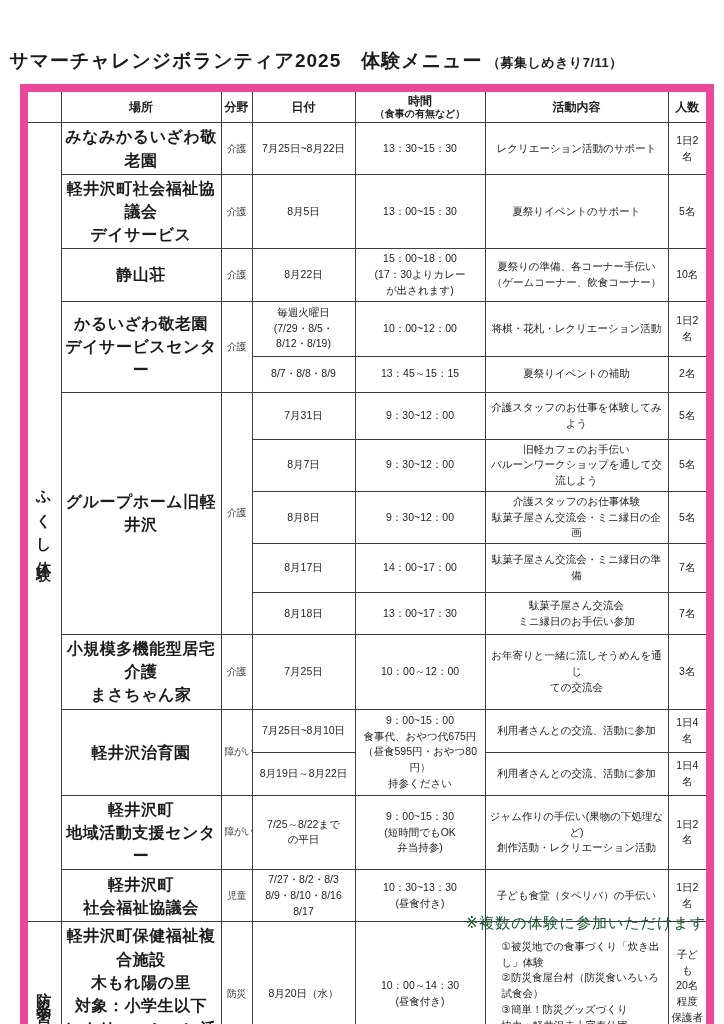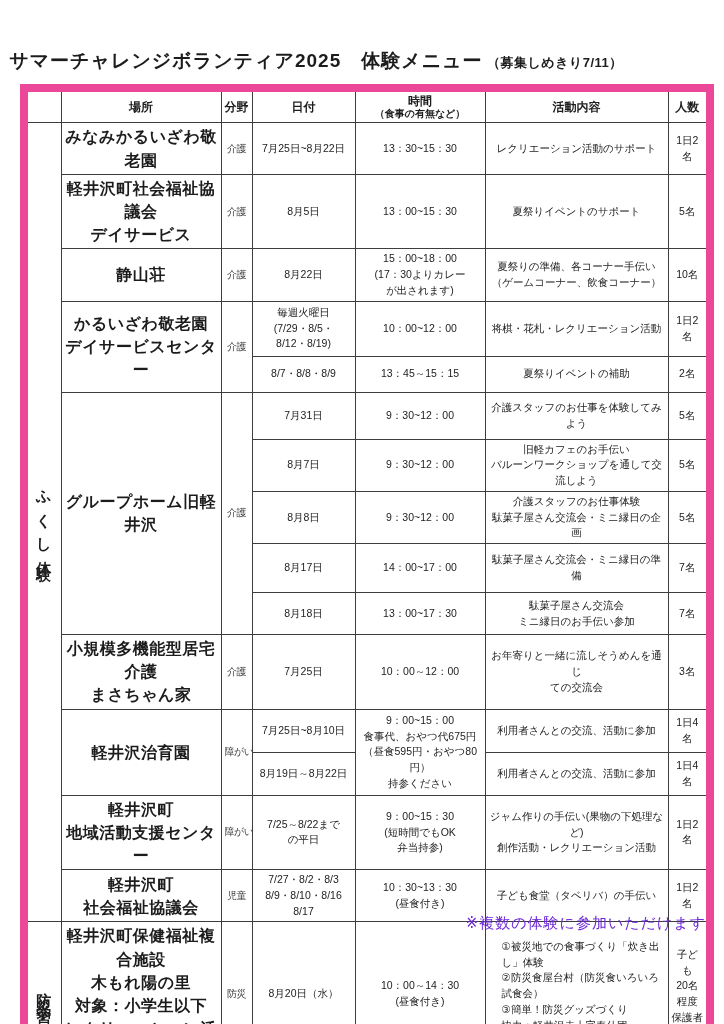--- a/index.html
+++ b/index.html
@@ -49,21 +49,21 @@
     white-space:nowrap; letter-spacing:-0.5px; padding:2px 0;
   }
   td.date, td.time, td.act, td.num {
     font-size:10.5px; text-align:center;
     white-space:pre-line; line-height:1.5; color:#222;
   }
   td.act.ta-l { text-align:left; padding-left:16px; }
 
   .footer-note {
     position:absolute; top:914px; left:0; width:706px;
-    text-align:right; font-size:15px; color:#6d28d9; letter-spacing:1px;
+    text-align:right; font-size:15px; color:#14532d; letter-spacing:1px;
   }
 </style>
 </head>
 <body>
 
 <div class="page">
 
   <div class="title-wrap">
     <span class="title-main">サマーチャレンジボランティア2025　体験メニュー</span>
     <span class="title-deadline">（募集しめきり7/11）</span>

